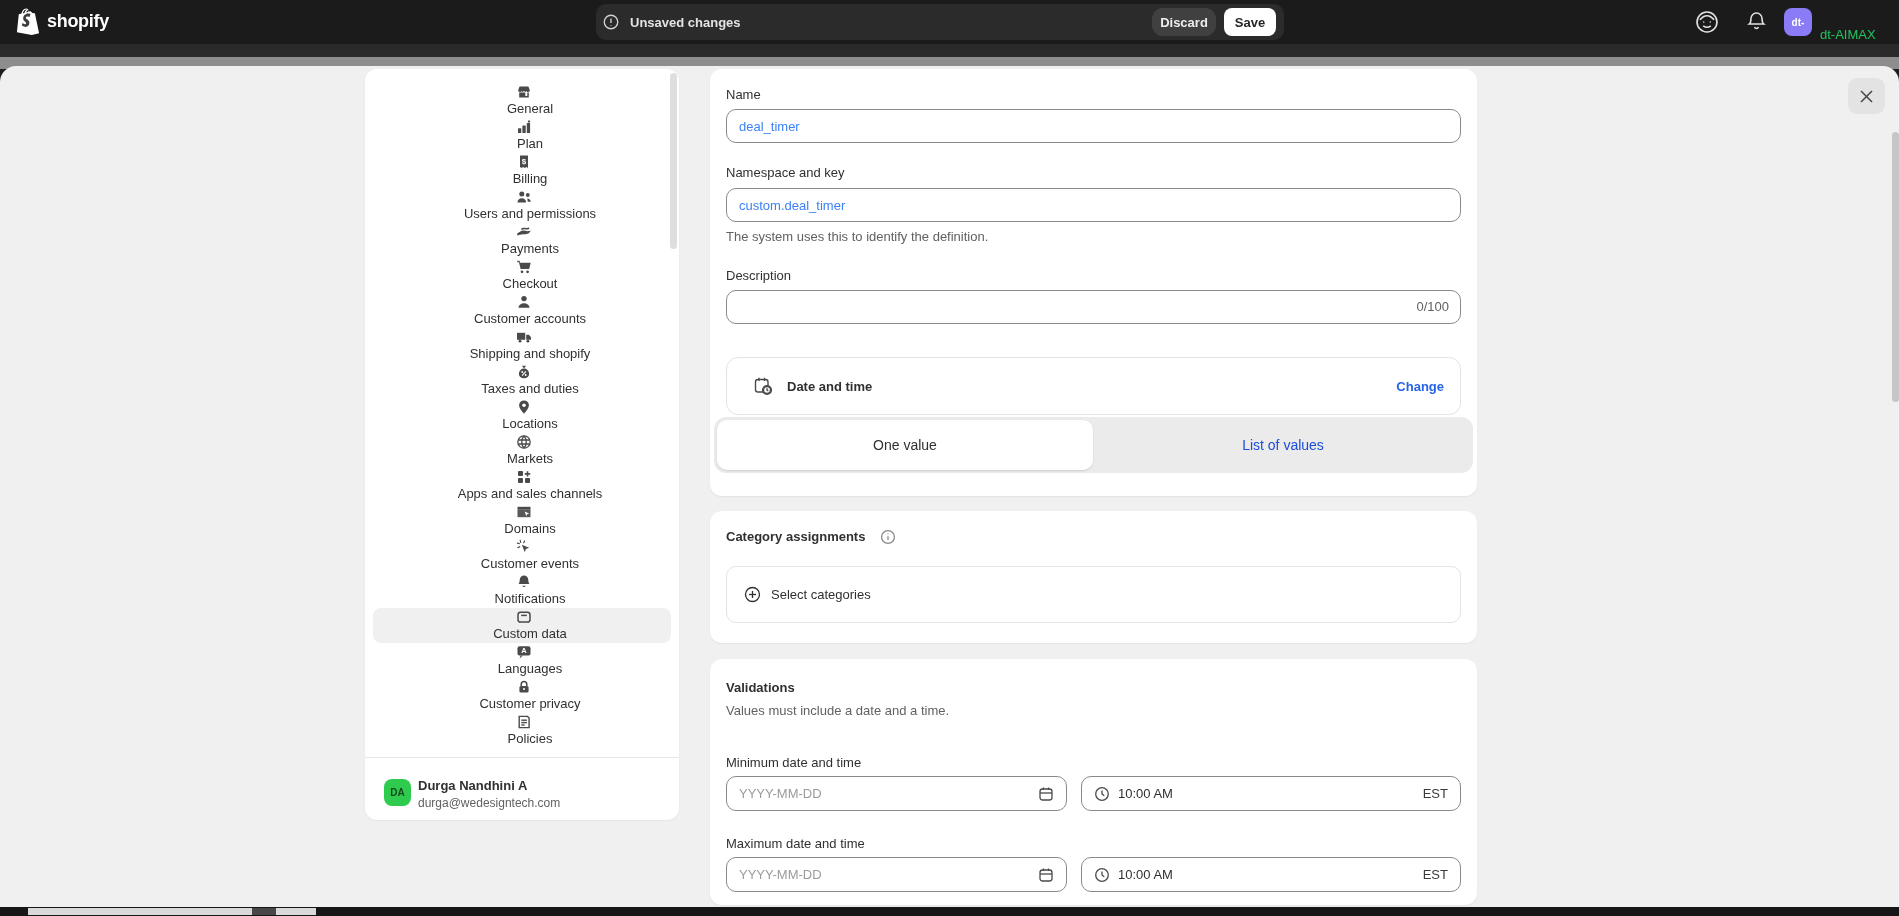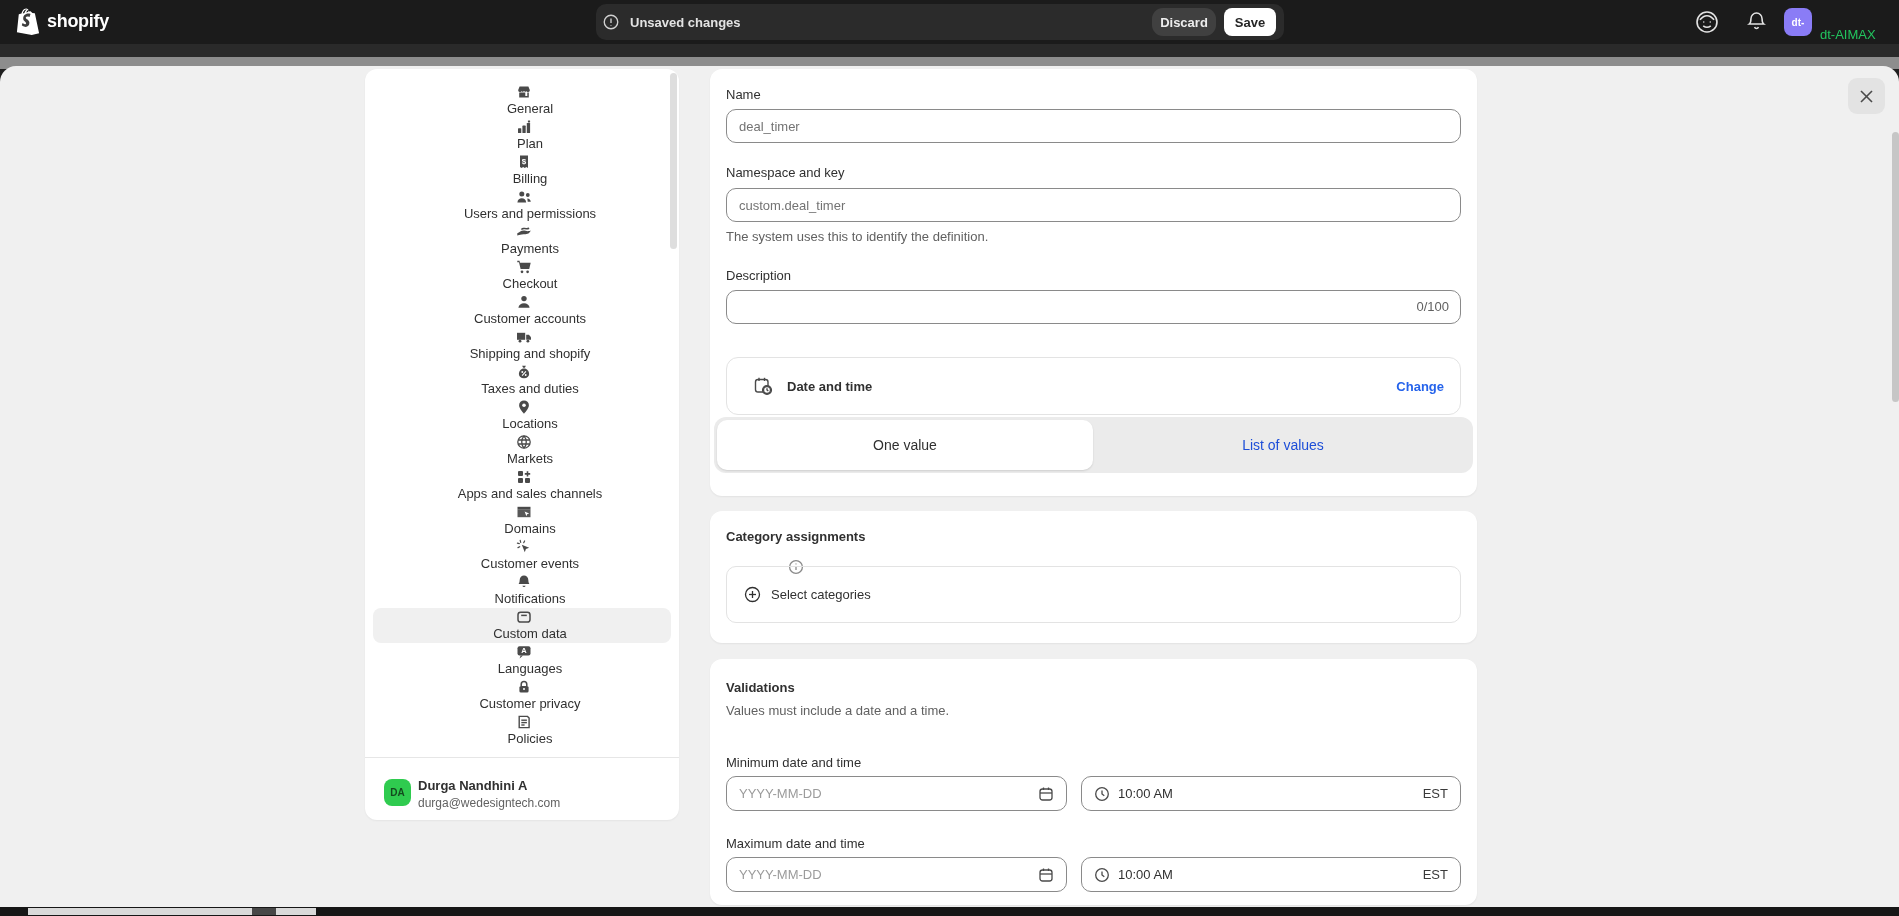--- a/index.html
+++ b/index.html
@@ -59,38 +59,38 @@
   .card { position:absolute; left:710px; width:767px; background:#fff; border-radius:12px;
           box-shadow:0 1px 2px rgba(0,0,0,.06); }
   .card1 { top:3px;   height:427px; }
   .card2 { top:445px; height:132px; }
   .card3 { top:593px; height:246px; }
 
   .f-label { position:absolute; left:16px; font-size:13px; color:#303030; }
   .f-title { position:absolute; left:16px; font-size:13px; font-weight:700; color:#303030; }
   .f-sub   { position:absolute; left:16px; font-size:13px; color:#616161; }
   .t-input { position:absolute; left:16px; right:16px; height:34px; border:1px solid #8a8a8a; border-radius:10px;
-             padding:0 12px; font-size:13px; color:#737373; background:#fff; font-family:"Liberation Sans", sans-serif; }
+             padding:0 12px; font-size:13px; color:#3b82f6; background:#fff; font-family:"Liberation Sans", sans-serif; }
   .t-input::placeholder { color:#9b9b9b; }
   .counter { position:absolute; right:28px; font-size:13px; color:#616161; }
 
   .dt-box { position:absolute; left:16px; right:16px; top:288px; height:58px; border:1px solid #e3e3e3;
             border-radius:12px; display:flex; align-items:center; padding:0 16px 0 26px; }
   .dt-box svg.cal { width:20px; height:20px; }
   .dt-label { margin-left:14px; font-size:13px; font-weight:650; color:#303030; flex:1; }
   .change-link { font-size:13px; font-weight:650; color:#2563eb; text-decoration:none; }
 
   .segmented { position:absolute; left:4px; right:4px; top:348px; height:56px; background:#ebebeb; border-radius:12px; }
   .seg-active { position:absolute; left:3px; top:3px; width:376px; height:50px; background:#fff; border-radius:10px;
                 box-shadow:0 1px 2px rgba(0,0,0,.12); display:flex; align-items:center; justify-content:center;
                 font-size:14px; color:#303030; cursor:pointer; }
   .seg-rest { position:absolute; left:379px; right:0; top:0; height:56px; display:flex; align-items:center;
               justify-content:center; font-size:14px; color:#1d4ed8; cursor:pointer; }
 
-  .title-row { position:absolute; left:16px; top:18px; display:flex; align-items:center; gap:15px;flex-direction:column; }
+  .title-row { position:absolute; left:16px; top:18px; display:flex; gap:15px; }
   .title-row .txt { font-size:13px; font-weight:700; color:#303030; }
   .info-ic { width:16px; height:16px; color:#616161; }
 
   .select-box { position:absolute; left:16px; right:16px; top:55px; height:57px; border:1px solid #e3e3e3;
                 border-radius:10px; display:flex; align-items:center; padding-left:17px; cursor:pointer; }
   .select-box svg { width:17px; height:17px; color:#303030; }
   .select-box .txt { margin-left:10px; font-size:13px; color:#303030; }
 
   .date-input { position:absolute; left:16px; width:341px; height:35px; border:1px solid #8a8a8a; border-radius:10px;
                 display:flex; align-items:center; padding:0 12px; }

